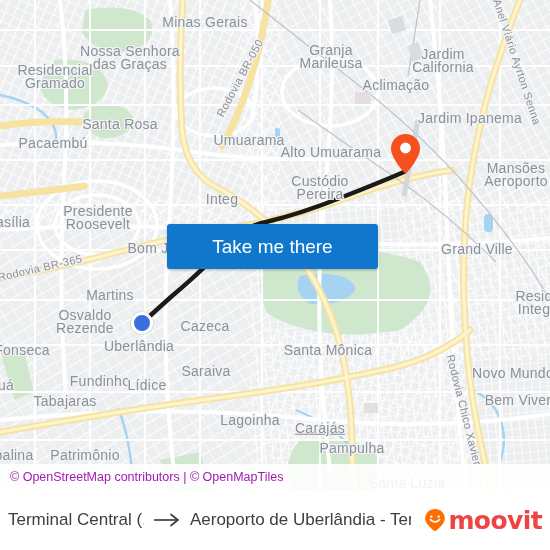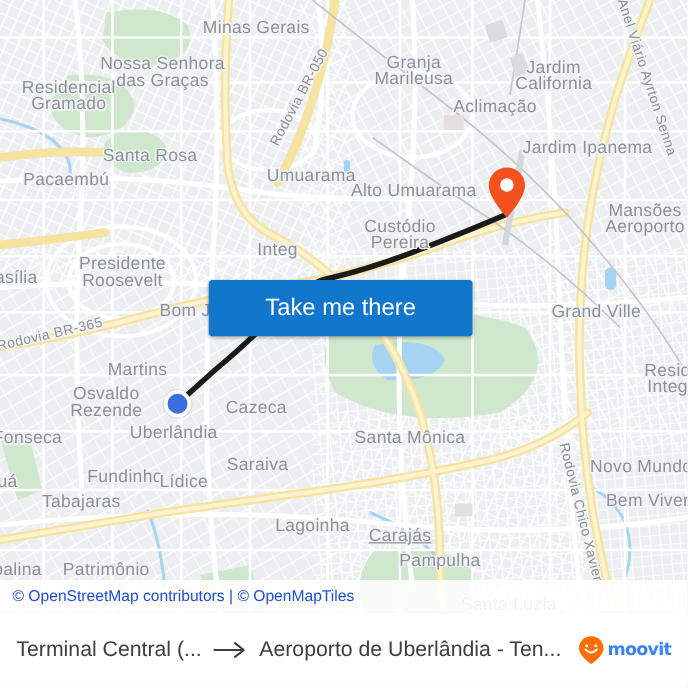--- a/index.html
+++ b/index.html
@@ -30,21 +30,21 @@
     pointer-events:none;
   }
   .maplabel.big{font-size:14px;color:#8a9199;}
   .maplabel.road{color:#8b9096;font-size:11px;letter-spacing:.4px;}
 
   
   #attrib{
     position:absolute;left:0;bottom:0;width:550px;height:26px;
     background:rgba(255,255,255,.88);
     display:flex;align-items:center;
-    font-size:12.5px;color:#1d4ed8;
+    font-size:12.5px;color:#a21caf;
     padding-left:10px;box-sizing:border-box;
   }
 
   
   #cta{
     position:absolute;left:167px;top:224px;width:211px;height:45px;
     background:#1177cc;border-radius:3px;border:none;
     color:#fff;font-size:19px;
     font-family:"Liberation Sans","DejaVu Sans",sans-serif;
     display:flex;align-items:center;justify-content:center;
@@ -57,21 +57,21 @@
     position:absolute;left:0;top:490px;width:550px;height:60px;
     background:#fff;display:flex;align-items:center;justify-content:center;
     gap:9px;box-sizing:border-box;padding:0 8px;
   }
   .endpoint{
     font-size:17px;color:#3c4043;white-space:nowrap;overflow:hidden;
     font-family:"Liberation Sans","DejaVu Sans",sans-serif;
   }
   #arrow-icon{flex:0 0 auto;display:flex;align-items:center;}
   #brand{display:flex;align-items:center;gap:2px;flex:0 0 auto;margin-left:4px;}
-  #brand-text{font-size:14px;font-weight:bold;color:#3b82f6;letter-spacing:-.6px;
+  #brand-text{font-size:25px;font-weight:bold;color:#ef4444;letter-spacing:-.6px;
     font-family:"DejaVu Sans","Liberation Sans",sans-serif;}
 </style>
 </head>
 <body>
 
 <div id="app">
 
   <div id="map">
 
     <svg width="550" height="490" viewBox="0 0 550 490">

